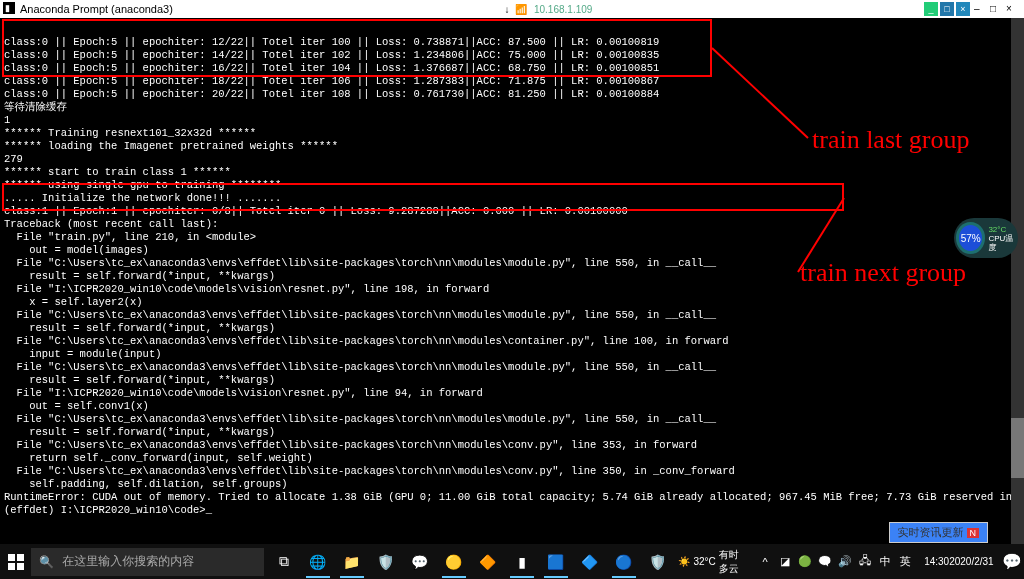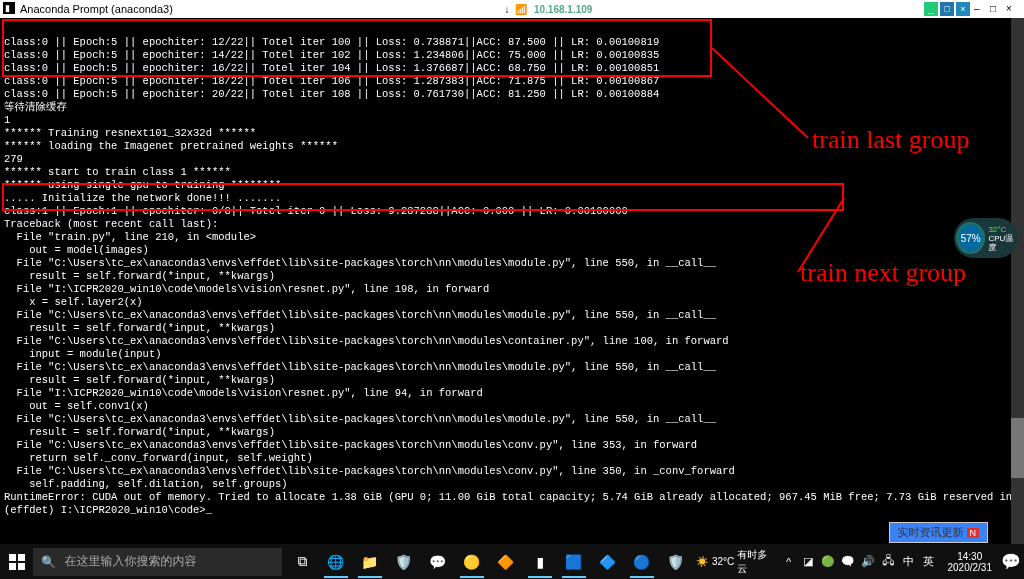--- a/index.html
+++ b/index.html
@@ -2,54 +2,54 @@
 <html><head>
 <meta charset="utf-8">
 <style>
 * { margin: 0; padding: 0; box-sizing: border-box; }
 body { font-family: Consolas, monospace; background: #f0f0f0; overflow: hidden; width: 1024px; height: 579px; position: relative; }
 .window { position: absolute; top: 0; left: 0; width: 1024px; height: 544px; background: #000; }
 .titlebar { height: 18px; background: #fff; display: flex; align-items: center; font-size: 11px; color: #000; font-family: "Segoe UI", sans-serif; }
 .titlebar .icon { width: 14px; height: 14px; margin: 0 3px; display: inline-block; }
 .titlebar .title { flex: 0 0 auto; }
 .titlebar .center { flex: 1; display: flex; justify-content: center; align-items: center; gap: 6px; font-size: 10px; }
-.titlebar .ip { color: #5a8; font-weight: bold; }
+.titlebar .ip { color: #5a8; }
 .titlebar .wincontrols { display: flex; gap: 2px; padding-right: 4px; }
 .titlebar .winbtn { width: 14px; height: 14px; display: flex; align-items: center; justify-content: center; font-size: 9px; color: #fff; }
 .titlebar .winbtn.min { background: #2c7; }
 .titlebar .winbtn.max { background: #27a; }
 .titlebar .winbtn.close { background: #28b; }
 .titlebar .extra { width: 50px; display: flex; justify-content: flex-end; gap: 4px; padding-right: 6px; }
 .titlebar .extra span { width: 12px; height: 12px; font-size: 10px; }
 .terminal { height: calc(100% - 18px); background: #000; color: #fff; font-size: 10.5px; line-height: 13px; padding: 18px 4px; white-space: pre; overflow: hidden; font-family: Consolas, "Courier New", monospace; position: relative; }
 .terminal .line { white-space: pre; }
 .redbox { border: 2px solid #f00; position: absolute; pointer-events: none; }
 .redbox.top { top: 19px; left: 2px; width: 710px; height: 58px; }
 .redbox.mid { top: 183px; left: 2px; width: 842px; height: 28px; }
 .annotation { position: absolute; color: #f00; font-family: Liberation Serif, serif; font-size: 26px; font-weight: 400; pointer-events: none; }
 .annotation.a1 { top: 125px; left: 812px; }
 .annotation.a2 { top: 258px; left: 800px; }
 .leader { position: absolute; pointer-events: none; }
 .leader line { stroke: #f00; stroke-width: 2; }
 .scrollbar { position: absolute; right: 0; top: 18px; width: 13px; height: calc(100% - 18px); background: #333; }
 .scrollbar-thumb { position: absolute; top: 400px; width: 13px; height: 60px; background: #777; }
 .widget { position: absolute; top: 218px; right: 6px; width: 64px; height: 40px; background: #1a383a; border-radius: 20px; display: flex; align-items: center; color: #fff; font-size: 10px; font-family: "Segoe UI", sans-serif; }
-.widget .gauge { width: 32px; height: 32px; border-radius: 50%; border: 3px solid #1d6f6f; margin: 2px; display: flex; align-items: center; justify-content: center; font-size: 10px; background: #0369a1; }
+.widget .gauge { width: 32px; height: 32px; border-radius: 50%; border: 3px solid #1d6f6f; margin: 2px; display: flex; align-items: center; justify-content: center; font-size: 10px; background: #1d4ed8; }
 .widget .temp { display: flex; flex-direction: column; font-size: 8px; line-height: 9px; padding-left: 1px; }
 .widget .temp .deg { color: #6d6; }
 .taskbar { position: absolute; bottom: 0; left: 0; width: 1024px; height: 35px; background: #101010; display: flex; align-items: center; font-family: "Segoe UI", sans-serif; }
 .taskbar .start { width: 36px; height: 35px; display: flex; align-items: center; justify-content: center; color: #fff; }
 .taskbar .search { width: 268px; height: 28px; background: #2a2a2a; display: flex; align-items: center; color: #aaa; font-size: 12px; margin-right: 4px; }
 .taskbar .search .sicon { margin: 0 8px; color: #ccc; }
 .taskbar .appicons { display: flex; align-items: center; gap: 2px; flex: 1; }
 .taskbar .appicon { width: 32px; height: 32px; display: flex; align-items: center; justify-content: center; color: #fff; font-size: 14px; position: relative; }
 .taskbar .appicon.running::after { content: ''; position: absolute; bottom: 0; left: 4px; right: 4px; height: 2px; background: #6cf; }
 .taskbar .tray { display: flex; align-items: center; gap: 6px; padding: 0 6px; color: #fff; font-size: 10px; }
 .taskbar .tray .trayicon { width: 14px; height: 14px; display: flex; align-items: center; justify-content: center; font-size: 11px; }
-.taskbar .clock { display: flex; flex-direction: column; align-items: center; font-size: 10px; color: #fff; line-height: 11px; padding: 0 6px; }
+.taskbar .clock { display: flex; align-items: center; font-size: 10px; color: #fff; line-height: 11px; padding: 0 6px; }
 .taskbar .notif { width: 28px; display: flex; align-items: center; justify-content: center; color: #fff; }
 .newspop { position: absolute; bottom: 36px; right: 36px; background: #3b82f6; color: #333; font-size: 11px; padding: 2px 8px; display: flex; align-items: center; font-family: "Segoe UI", sans-serif; border: 1px solid #ccc; }
 .newspop .nb { background: #d33; color: #fff; padding: 0 3px; font-size: 9px; margin-left: 3px; }
 .taskbar .weather { display: flex; align-items: center; gap: 3px; font-size: 10px; color: #fff; padding: 0 4px; }
 .cursor-txt::after { content: '_'; color: #fff; }
 </style>
 </head>
 <body>
 
 <div class="window">

